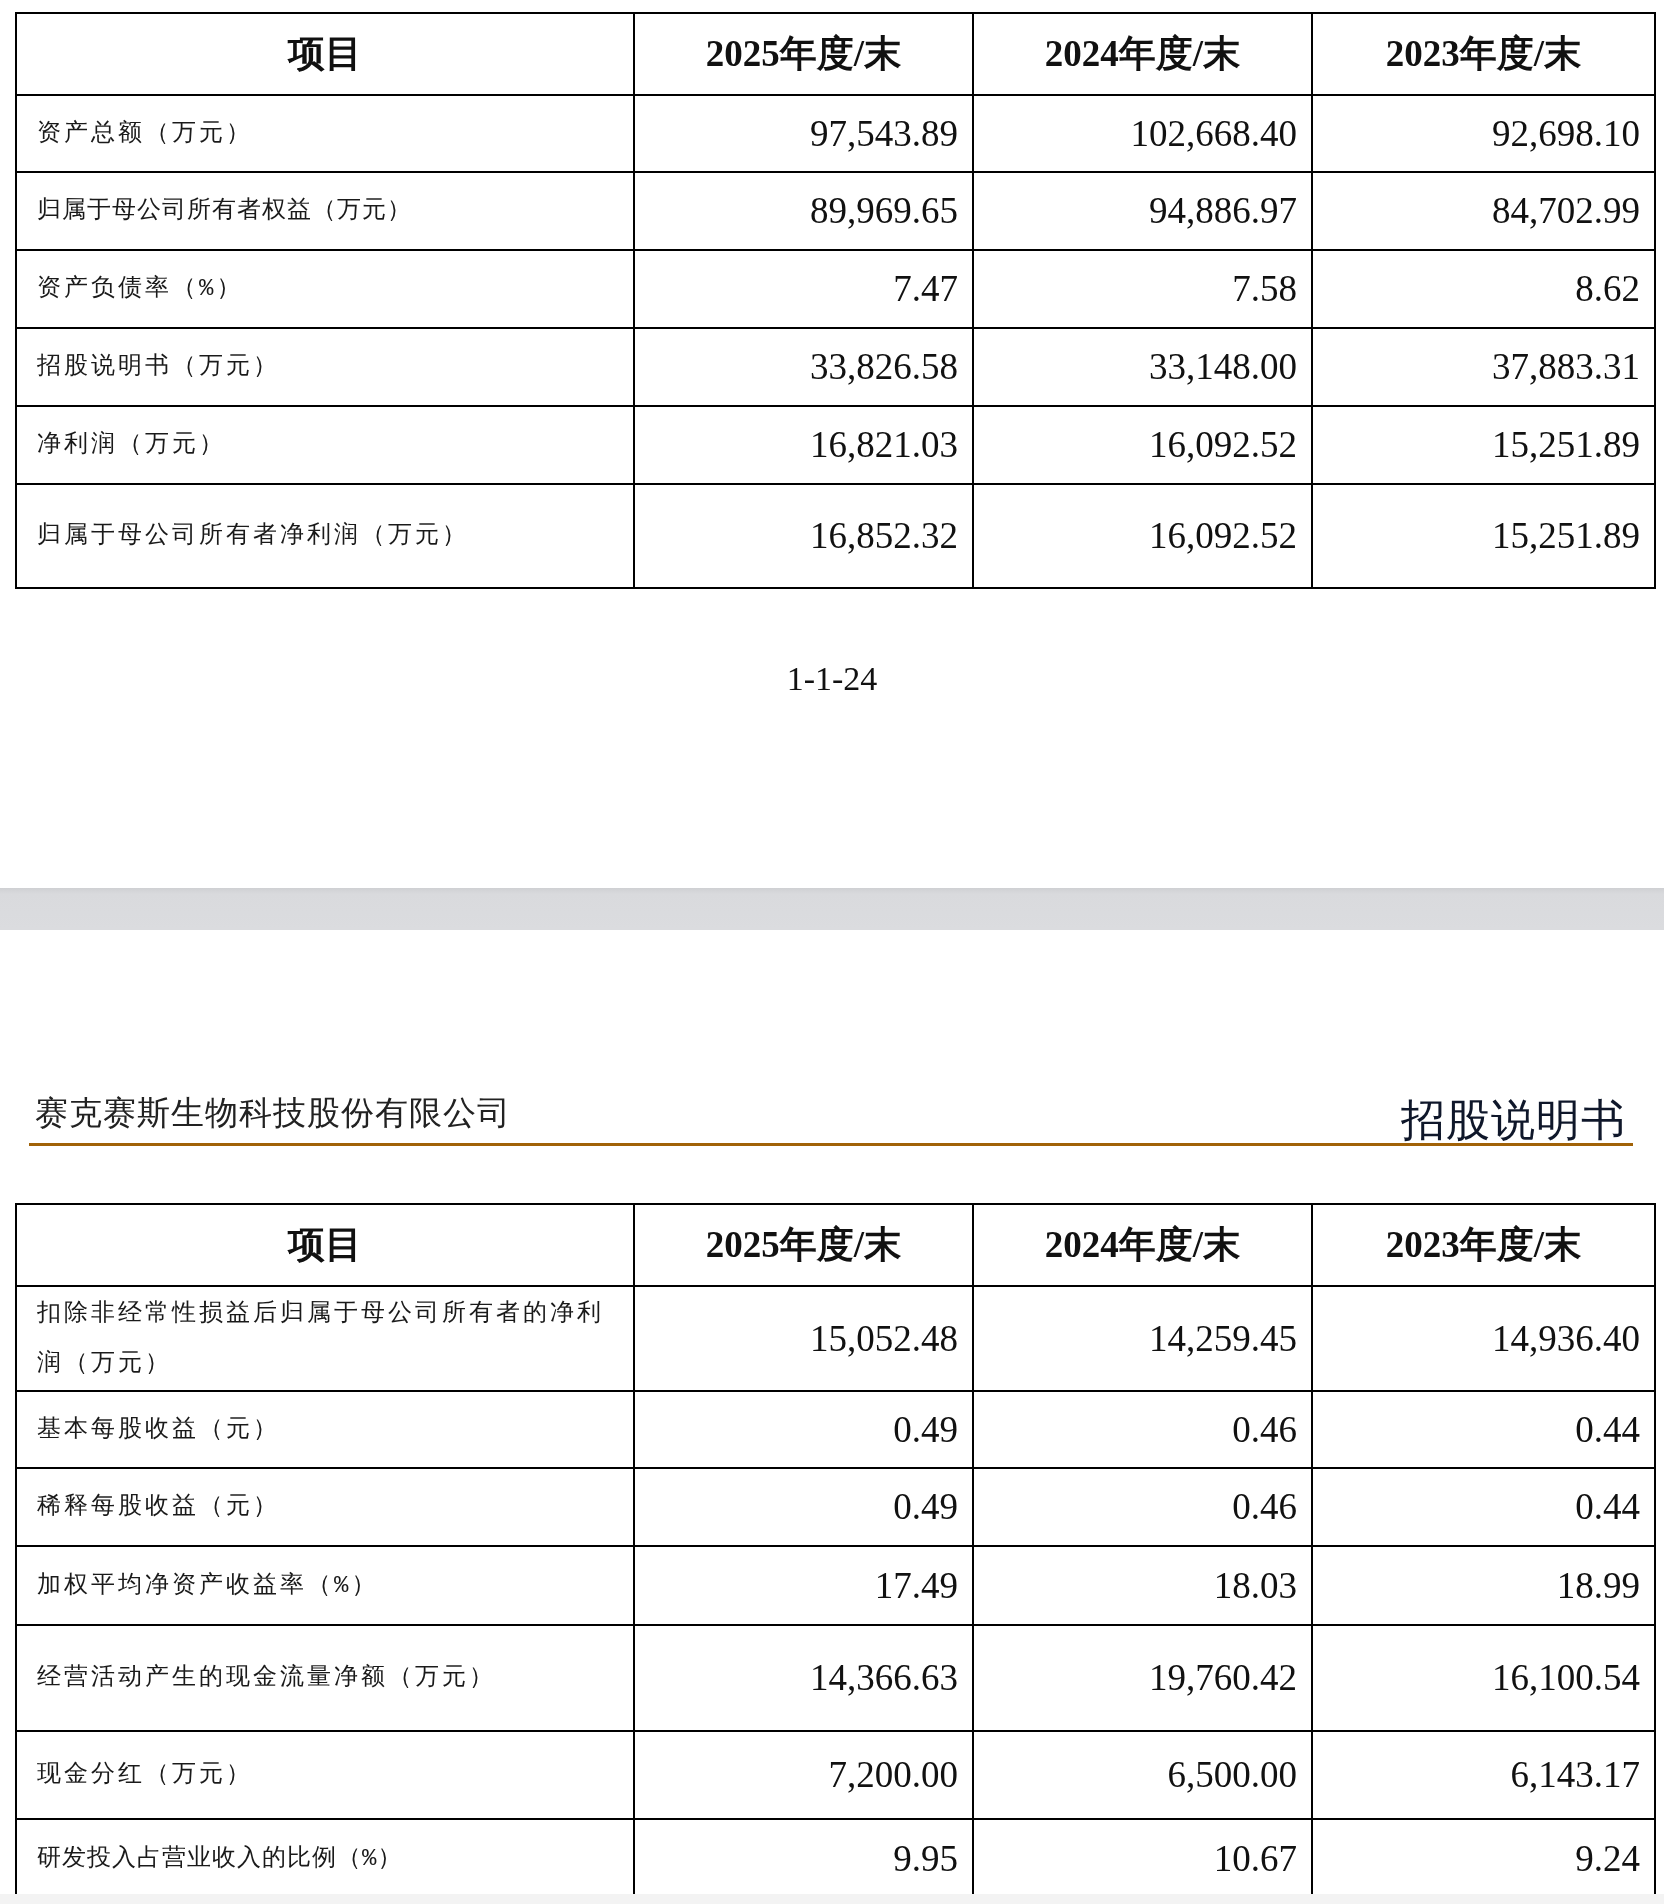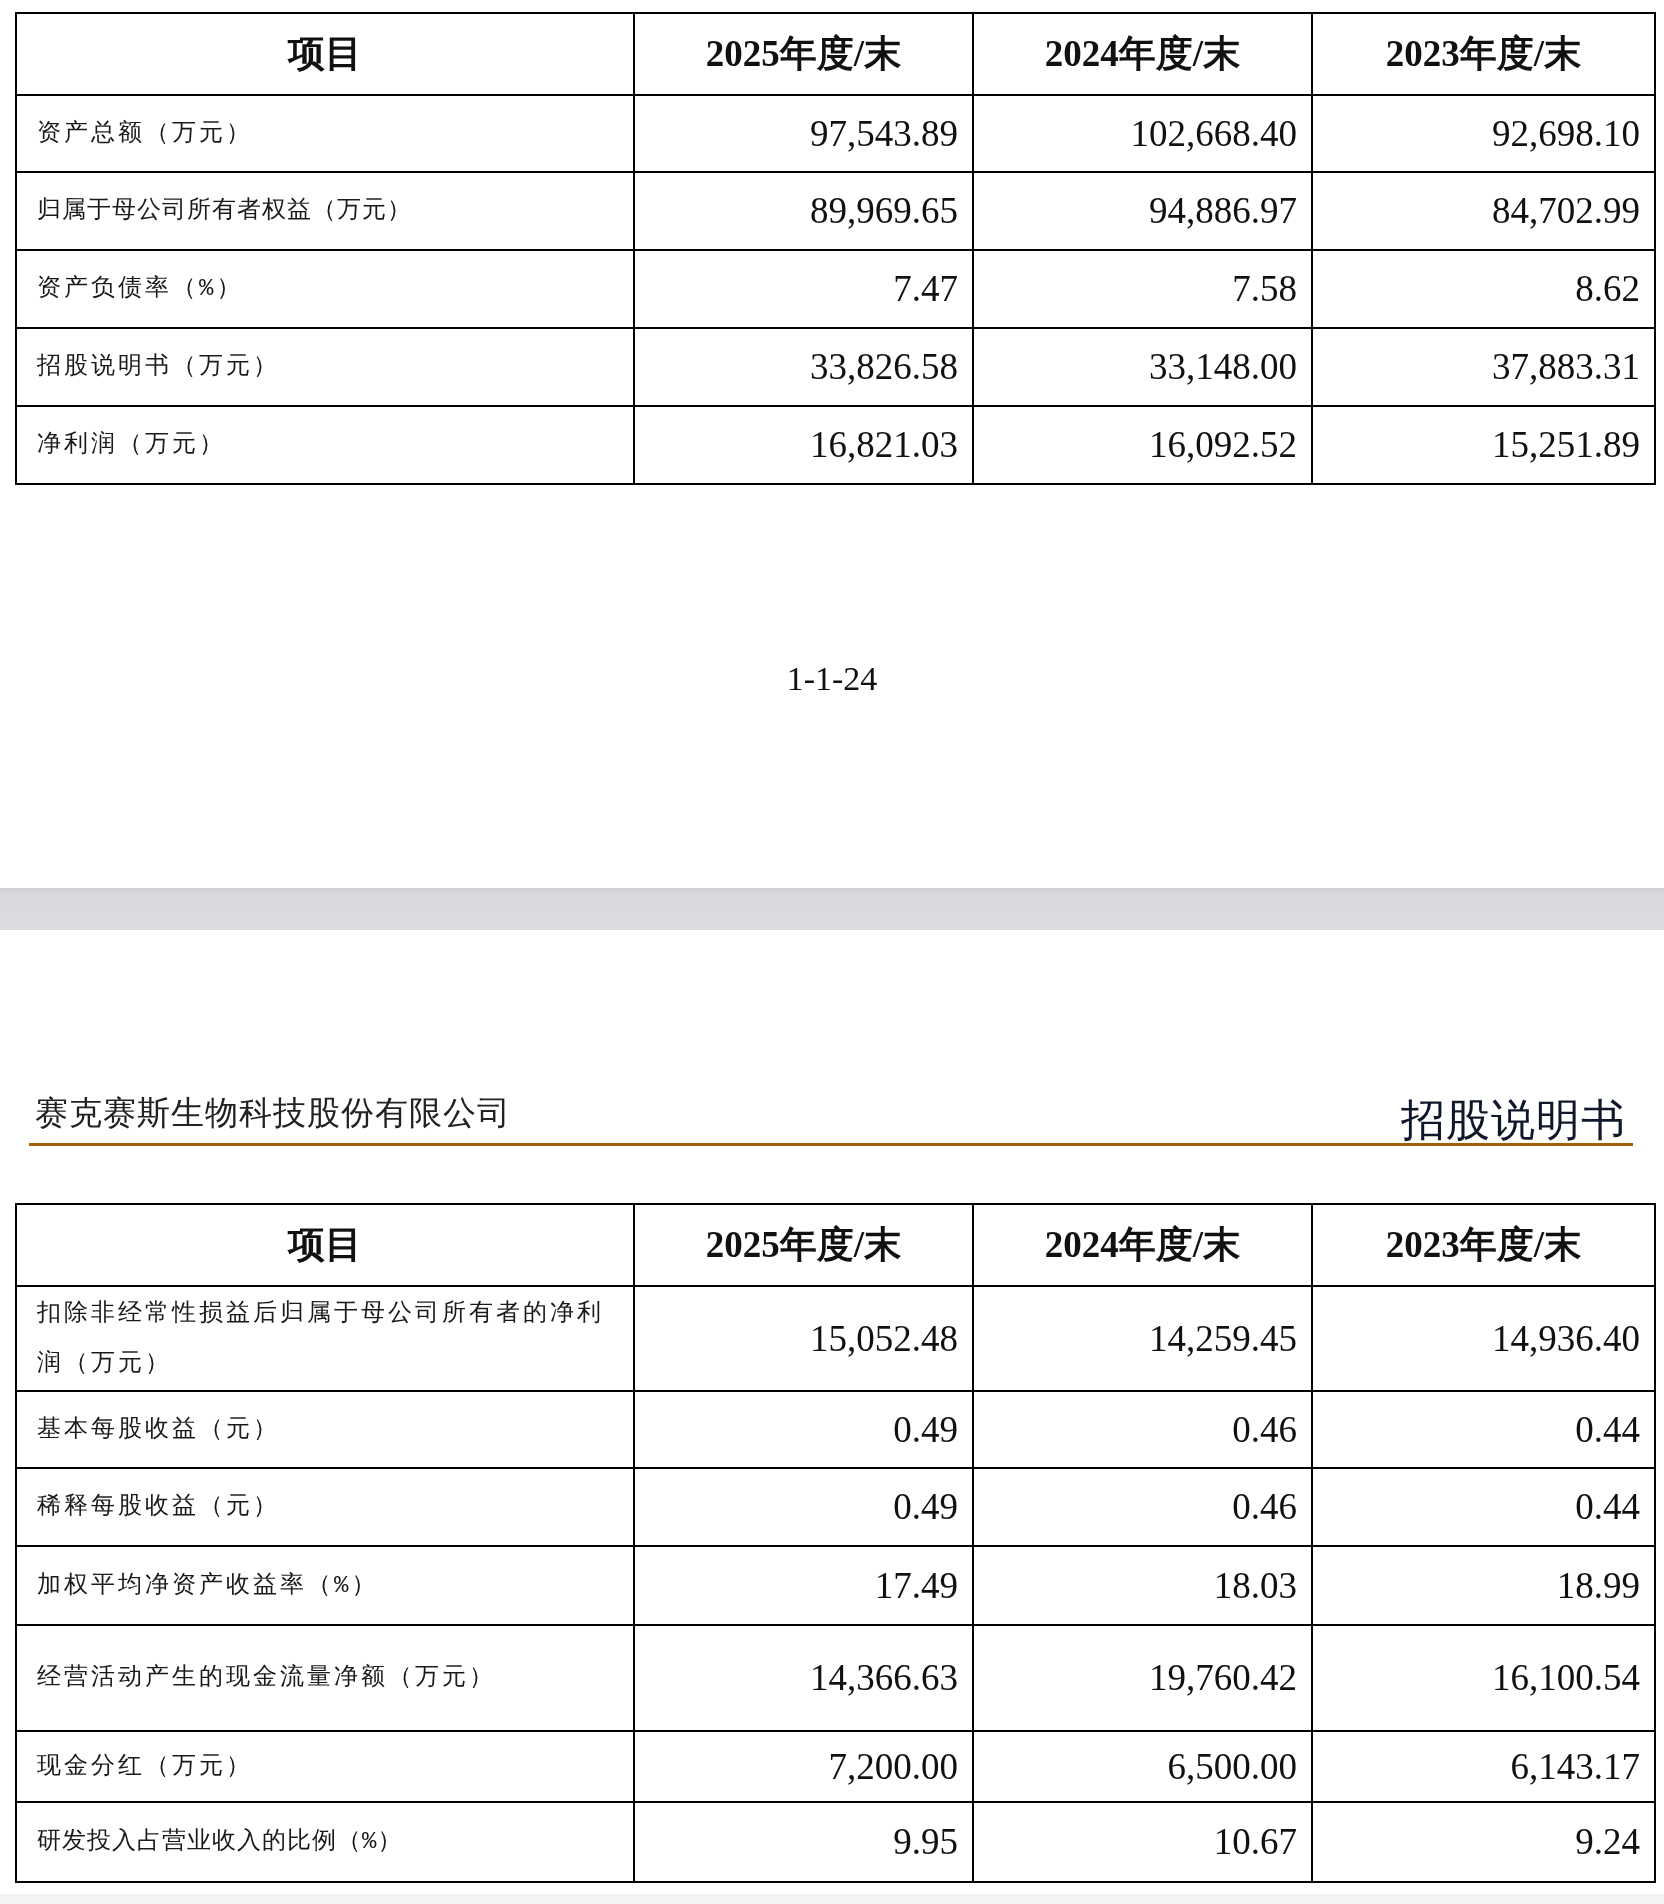--- a/index.html
+++ b/index.html
@@ -83,20 +83,26 @@
       <td class="num">33,826.58</td>
       <td class="num">33,148.00</td>
       <td class="num">37,883.31</td>
     </tr>
     <tr style="height:78px">
       <td class="label">净利润（万元）</td>
       <td class="num">16,821.03</td>
       <td class="num">16,092.52</td>
       <td class="num">15,251.89</td>
     </tr>
+    <tr style="height:104px">
+      <td class="label">归属于母公司所有者净利润（万元）</td>
+      <td class="num">16,852.32</td>
+      <td class="num">16,092.52</td>
+      <td class="num">15,251.89</td>
+    </tr>
   </tbody>
     </table>
 
   <div class="pagenum">1-1-24</div>
 </div>
 
 <div id="page-gap"></div>
 
 <div class="page" id="page-bottom">
   <div class="running-header">
@@ -141,21 +147,21 @@
       <td class="num">17.49</td>
       <td class="num">18.03</td>
       <td class="num">18.99</td>
     </tr>
     <tr style="height:106px">
       <td class="label">经营活动产生的现金流量净额（万元）</td>
       <td class="num">14,366.63</td>
       <td class="num">19,760.42</td>
       <td class="num">16,100.54</td>
     </tr>
-    <tr style="height:71px">
+    <tr style="height:88px">
       <td class="label">现金分红（万元）</td>
       <td class="num">7,200.00</td>
       <td class="num">6,500.00</td>
       <td class="num">6,143.17</td>
     </tr>
     <tr style="height:80px">
       <td class="label" style="letter-spacing:1px">研发投入占营业收入的比例（%）</td>
       <td class="num">9.95</td>
       <td class="num">10.67</td>
       <td class="num">9.24</td>

